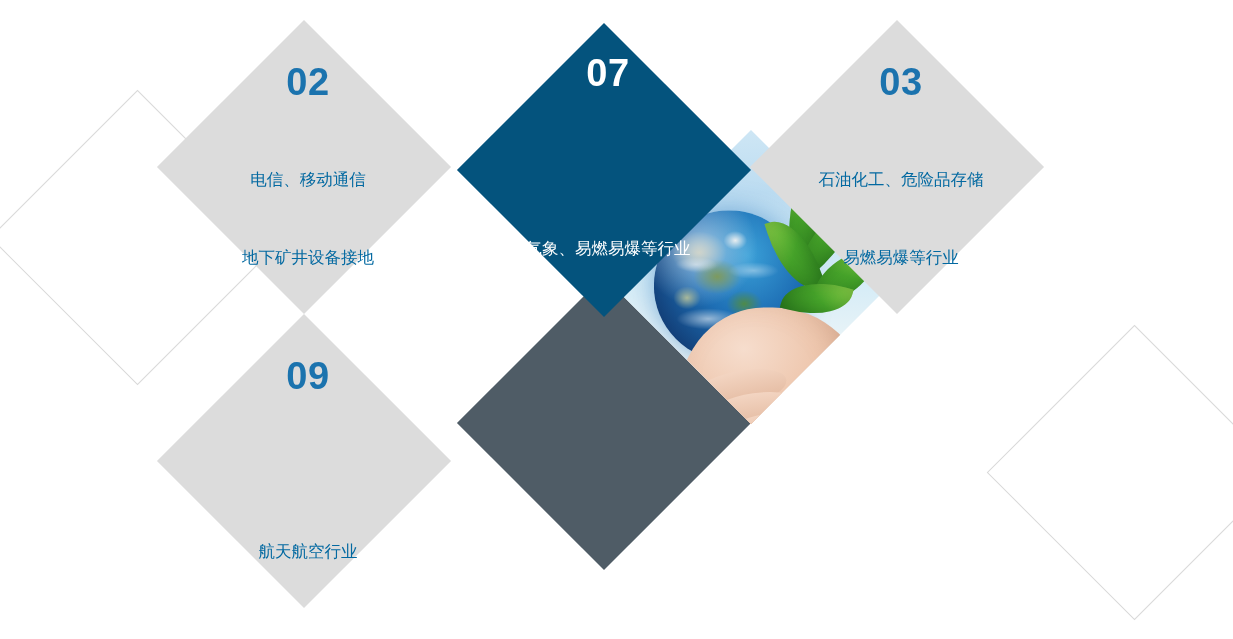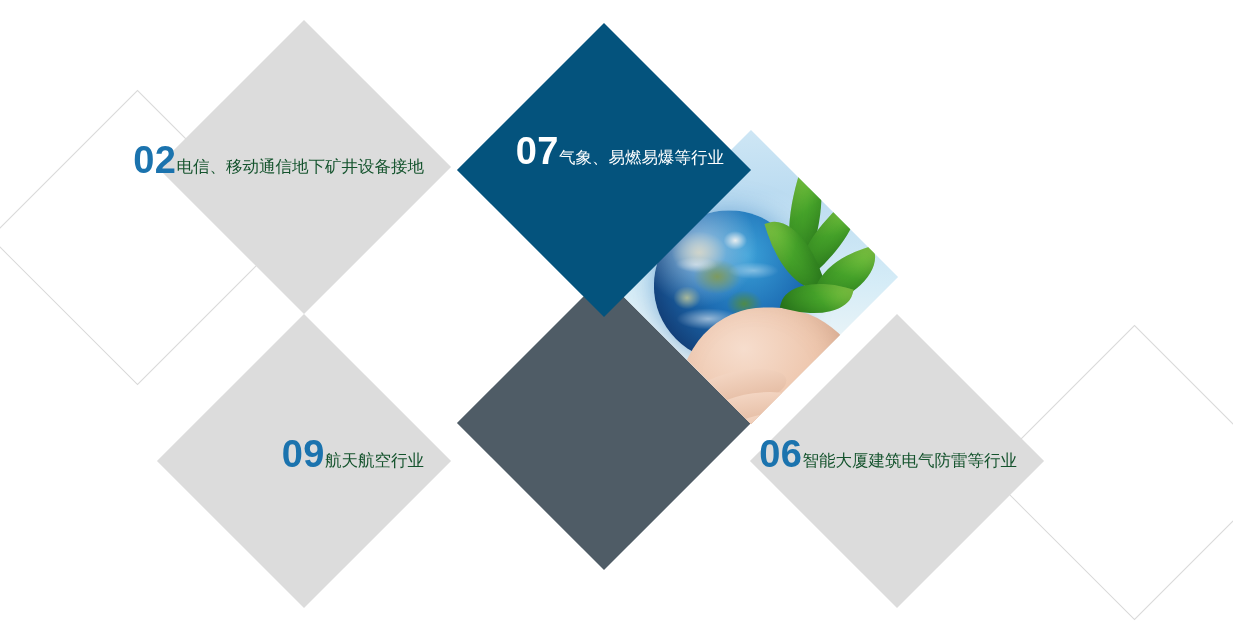--- a/index.html
+++ b/index.html
@@ -34,46 +34,46 @@
   .tile.blue .shape    { background: #04537d; }
   .tile.darkgray .shape{ background: #4f5c66; }
   .tile.outline .shape {
     background: transparent;
     border: 1px solid #d9d9d9;
   }
 
   
   .tile .content {
     position: absolute;
-    left: 16px; top: 0;
+    left: 4px; top: 0;
     width: 100%;
     height: 100%;
     display: flex;
-    flex-direction: row;
+    flex-direction: column;
     align-items: center;
-    justify-content: flex-end;
+    justify-content: space-between;
     pointer-events: none;
     text-align: center;
   }
   .num {
     font-size: 38px;
     font-weight: 700;
     line-height: 1;
     letter-spacing: 0.5px;
     margin-bottom: 14px;
   }
   .tile.gray .num { color: #1b73ae; }
   .tile.blue .num { color: #ffffff; }
 
   .desc {
     font-size: 16.5px;
     line-height: 1.55;
     white-space: nowrap;
   }
-  .tile.gray .desc { color: #14532d; font-family: Liberation Serif, serif; }
+  .tile.gray .desc { color: #0369a1; font-family: Liberation Serif, serif; }
   .tile.blue .desc { color: #ffffff; }
 
   
   .shift-down-01 .content { transform: translateY(-12px); }
   .shift-down-04 .content { transform: translateY(-8px); }
 
   
   .photo-tile {
     position: absolute;
   }
@@ -223,40 +223,40 @@
 
   <div class="tile gray" style="left:200px; top:63px; width:208px; height:208px;">
     <div class="shape"></div>
     <div class="content">
       <div class="num">02</div>
       <div class="desc">电信、移动通信</div>
       <div class="desc">地下矿井设备接地</div>
     </div>
   </div>
 
+  <div class="tile gray" style="left:793px; top:63px; width:208px; height:208px;">
+    <div class="shape"></div>
+    <div class="content">
+      <div class="num">03</div>
+      <div class="desc">石油化工、危险品存储</div>
+      <div class="desc">易燃易爆等行业</div>
+    </div>
+  </div>
 
   <div class="tile blue shift-down-01" style="left:500px; top:66px; width:208px; height:208px;">
     <div class="shape"></div>
     <div class="content">
       <div class="num">07</div>
       <div class="desc">气象、易燃易爆等行业</div>
     </div>
   </div>
 
 
   <div class="tile gray" style="left:200px; top:357px; width:208px; height:208px;">
     <div class="shape"></div>
     <div class="content">
       <div class="num">09</div>
       <div class="desc">航天航空行业</div>
     </div>
   </div>
 
-  <div class="tile gray" style="left:793px; top:357px; width:208px; height:208px;">
-    <div class="shape"></div>
-    <div class="content">
-      <div class="num">06</div>
-      <div class="desc">智能大厦</div>
-      <div class="desc">建筑电气防雷等行业</div>
-    </div>
-  </div>
 
 </div>
 
 </body></html>

